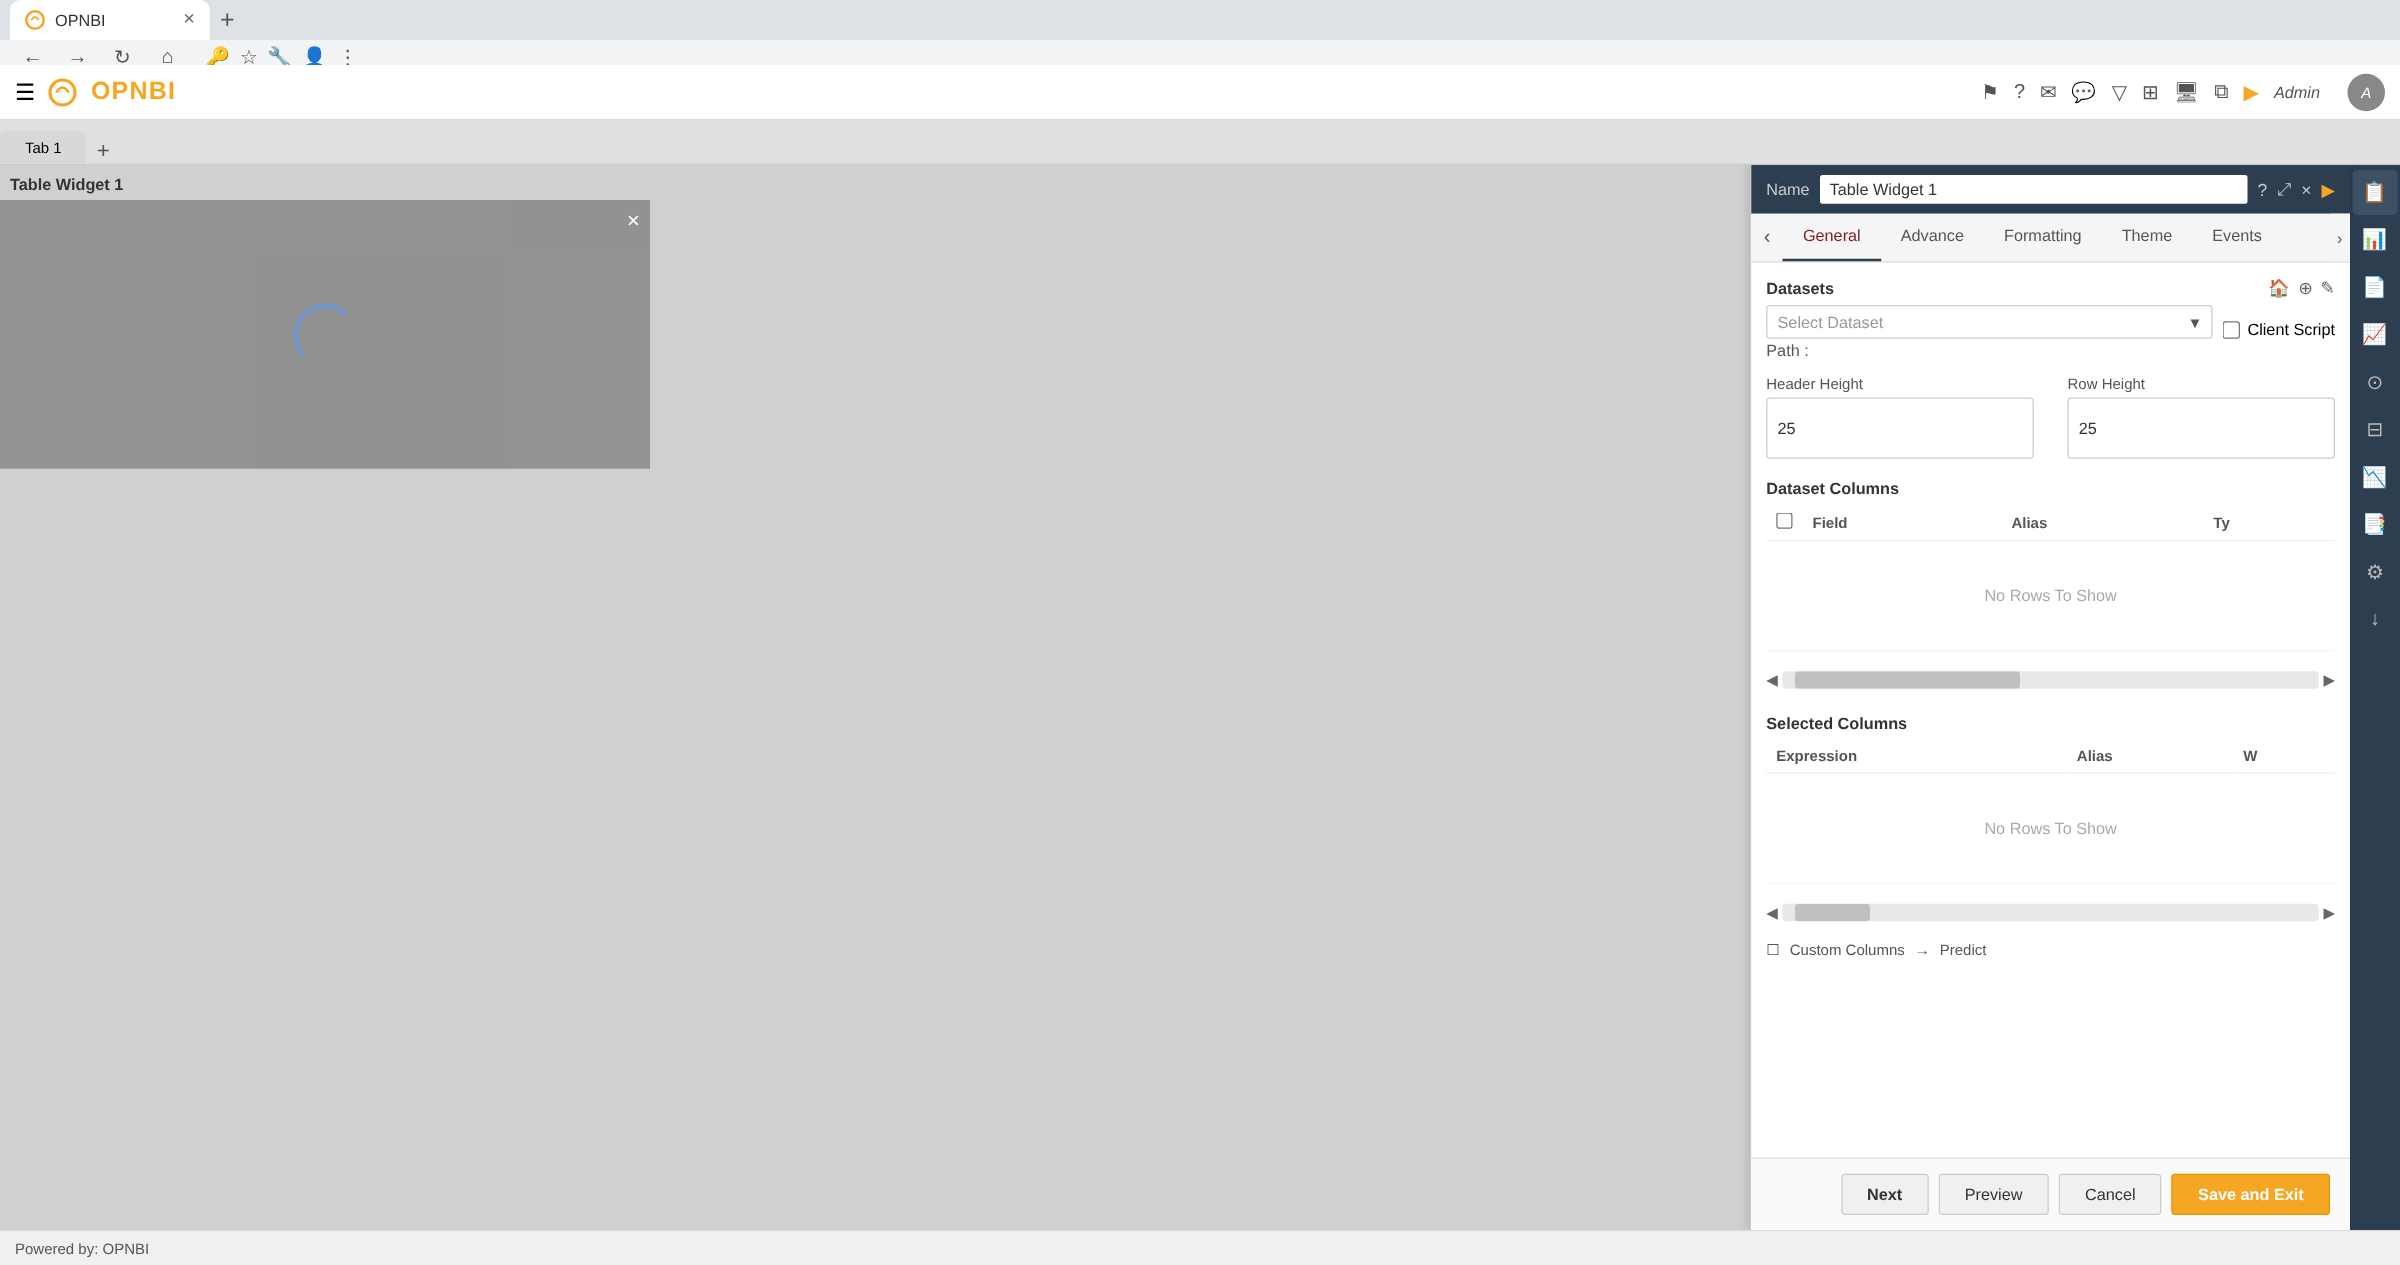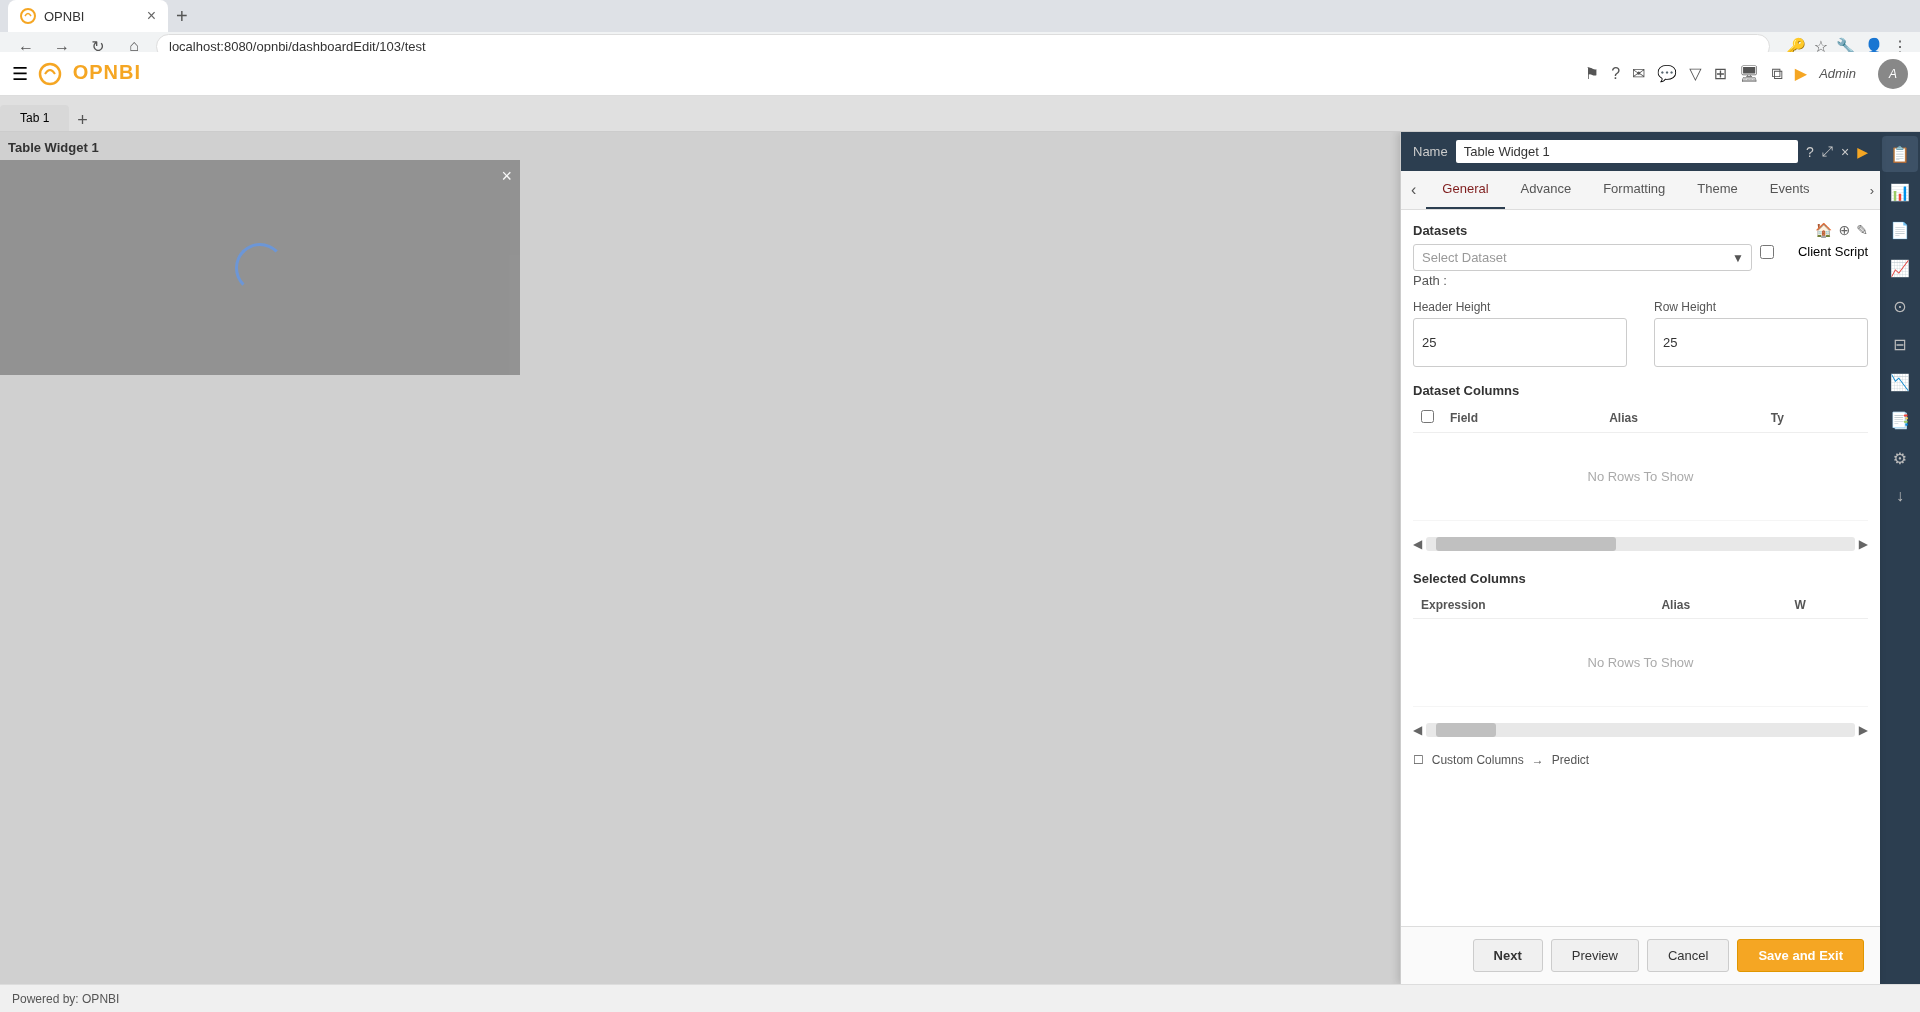--- a/index.html
+++ b/index.html
@@ -71,26 +71,26 @@
 
     
     .config-body { flex: 1; overflow-y: auto; padding: 12px; display: flex; flex-direction: column; gap: 12px; }
 
     
     .section-header { display: flex; align-items: center; justify-content: space-between; margin-bottom: 6px; }
     .section-title { font-size: 13px; font-weight: bold; color: #333; }
     .section-icons { display: flex; gap: 6px; color: #666; font-size: 14px; }
     .section-icon { cursor: pointer; }
 
-    .form-row { display: flex; gap: 8px; align-items: flex-start; }
+    .form-row { display: flex; gap: 8px; align-items: flex-end; }
     .form-input { border: 1px solid #ccc; border-radius: 3px; padding: 4px 8px; font-size: 13px; color: #333; width: 100%; }
     .form-select-wrapper { position: relative; flex: 1; }
     .form-select { width: 100%; border: 1px solid #ccc; border-radius: 3px; padding: 5px 28px 5px 8px; font-size: 13px; color: #999; appearance: none; background: #fff; cursor: pointer; }
     .form-select-arrow { position: absolute; right: 8px; top: 50%; transform: translateY(-50%); color: #555; pointer-events: none; font-size: 12px; }
-    .checkbox-wrapper { display: flex; align-items: center; gap: 24px; }
+    .checkbox-wrapper { display: flex; align-items: center; gap: 6px; }
     .checkbox-wrapper input { width: 14px; height: 14px; cursor: pointer; }
 
     .path-row { display: flex; align-items: center; gap: 4px; font-size: 13px; color: #555; margin-top: 2px; }
 
     .height-row { display: flex; gap: 27px; }
     .height-field { flex: 1; }
     .height-field label { display: block; font-size: 12px; color: #555; margin-bottom: 4px; }
     .height-field input { width: 100%; border: 1px solid #ccc; border-radius: 3px; padding: 16px 8px; font-size: 13px; color: #333; }
 
     
@@ -128,23 +128,20 @@
       <span class="browser-tab-label">OPNBI</span>
       <span class="browser-tab-close">×</span>
     </div>
     <button class="browser-new-tab">+</button>
   </div>
   <div class="browser-controls">
     <button class="browser-nav-btn">←</button>
     <button class="browser-nav-btn">→</button>
     <button class="browser-nav-btn">↻</button>
     <button class="browser-nav-btn">⌂</button>
-    <div class="browser-address-bar">
-      <span>localhost:8080/opnbi/dashboardEdit/103/test</span>
-    </div>
     <div class="browser-right-icons">
       <span class="browser-right-icon">🔑</span>
       <span class="browser-right-icon">☆</span>
       <span class="browser-right-icon">🔧</span>
       <span class="browser-right-icon">👤</span>
       <span class="browser-right-icon">⋮</span>
     </div>
   </div>
 </div>
 

